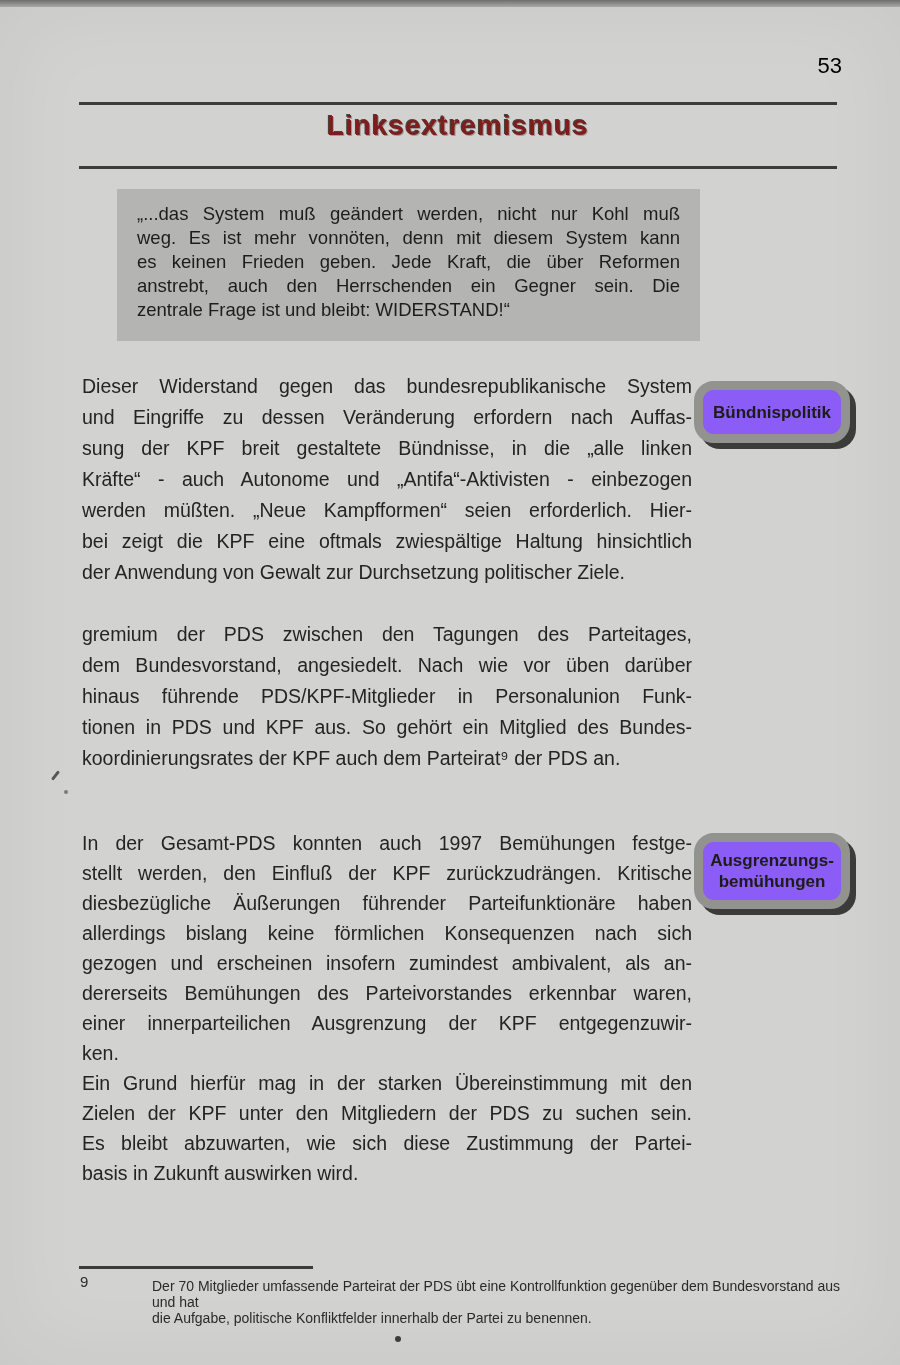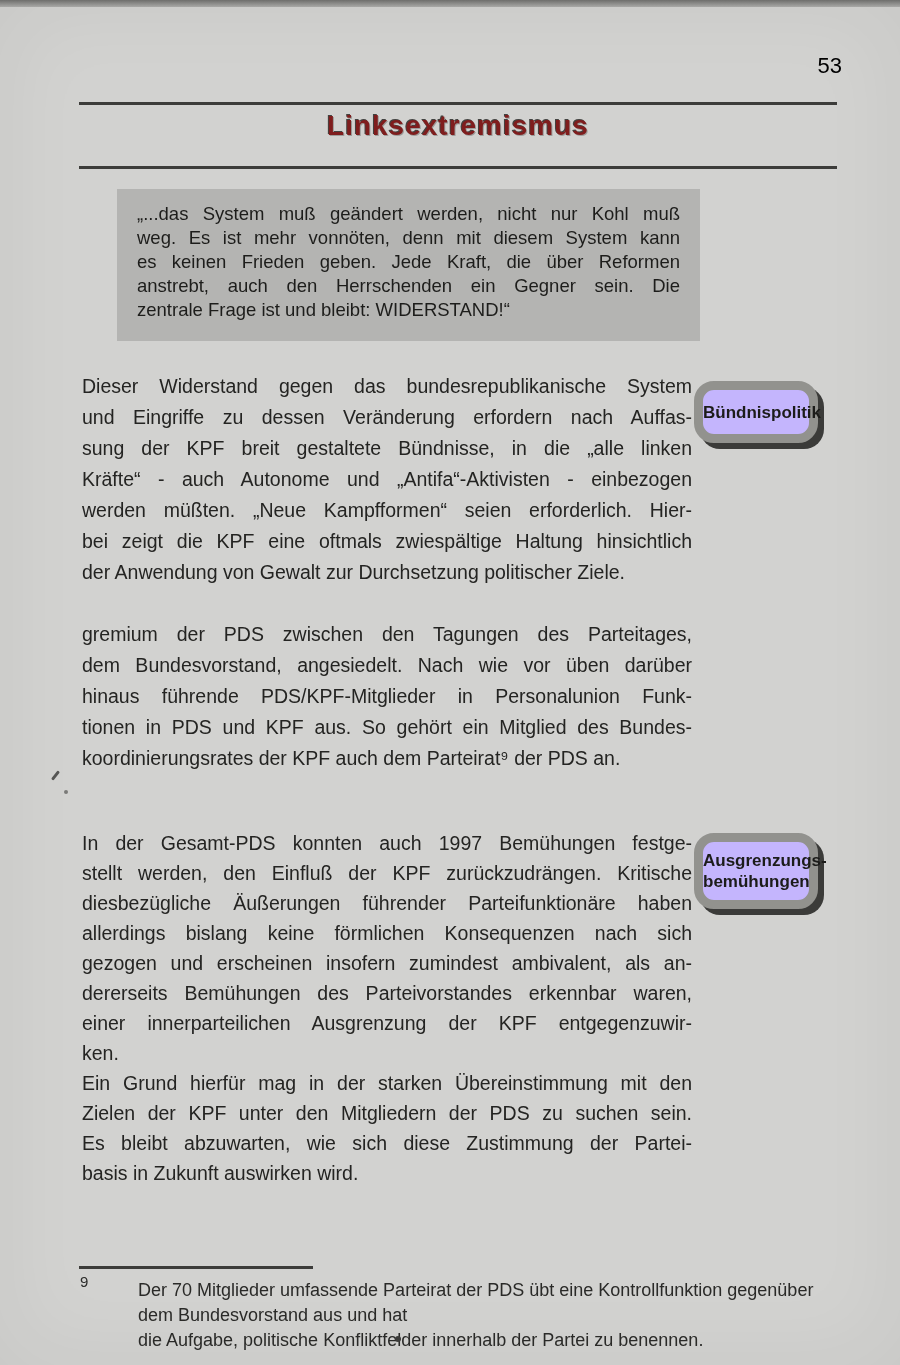--- a/index.html
+++ b/index.html
@@ -38,38 +38,38 @@
     position:absolute;left:82px;width:610px;
     font-size:19.5px;color:#242422;
   }
   .para-1{top:371px;line-height:31px;}
   .para-2{top:619px;line-height:31px;}
   .para-3{top:828px;line-height:30px;}
   .para-4{top:1068px;line-height:30px;}
   .tline{text-align:justify;text-align-last:justify;}
   .tline.last{text-align-last:left;}
   .tab{
-    position:absolute;left:694px;width:124px;box-sizing:border-box;
-    background:#c4b5fd;
+    position:absolute;left:694px;width:156px;box-sizing:border-box;
+    background:#8b5cf6;
     border:9px solid #92928e;
     border-radius:20px;
     box-shadow:6px 6px 0 #3b3b39;
     display:flex;flex-direction:column;justify-content:center;
   }
   .tab-1{top:381px;height:62px;}
   .tab-2{top:833px;height:76px;}
   .tab .tline{
     text-align:center;text-align-last:center;
     font-weight:bold;font-size:17px;line-height:21px;color:#1c1c1a;
   }
   .footnote-rule{position:absolute;left:79px;top:1266px;width:234px;height:3px;background:#3c3c3a;}
   .footnote-marker{position:absolute;left:80px;top:1273px;font-size:15px;color:#2c2c2a;}
   .footnote-text{
-    position:absolute;left:138px;top:1278px;width:712px;
-    font-size:18px;line-height:25px;color:#2a2a28;
+    position:absolute;left:152px;top:1278px;width:712px;
+    font-size:14px;line-height:16px;color:#2a2a28;
   }
   .footnote-text .tline{text-align:left;text-align-last:left;}
   .dot-artifact{position:absolute;left:395px;top:1336px;width:6px;height:6px;border-radius:50%;background:#3c3c3a;}
   .margin-mark{position:absolute;left:54px;top:770px;width:3px;height:11px;background:#55555366;background:#565654;transform:rotate(38deg);border-radius:2px;}
   .margin-dot{position:absolute;left:64px;top:790px;width:4px;height:4px;background:#73737199;background:#7a7a78;border-radius:50%;}
 </style>
 </head>
 <body>
 
 <div class="page">

